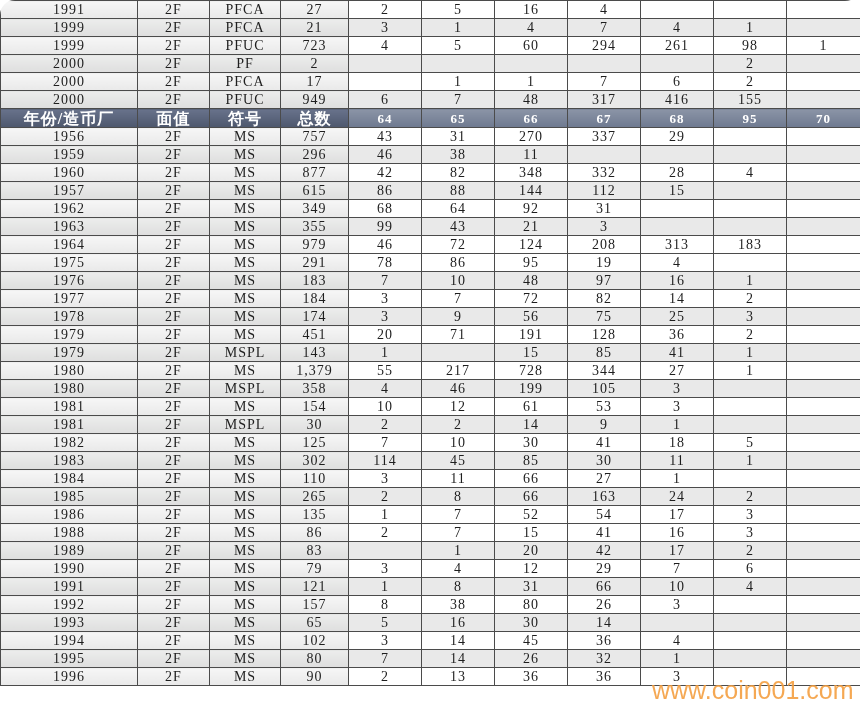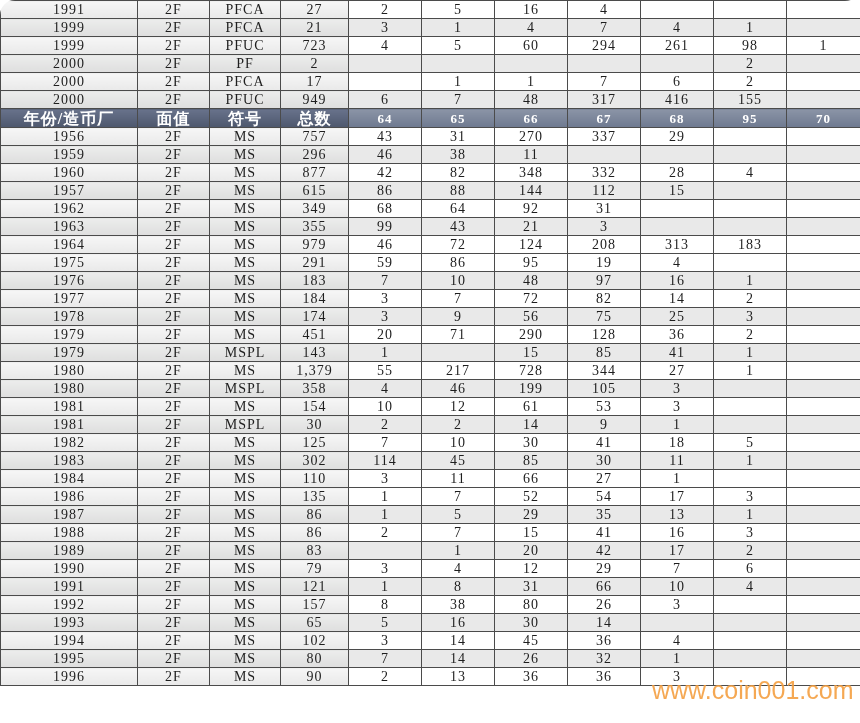--- a/index.html
+++ b/index.html
@@ -271,21 +271,21 @@
           <td class="grade-col">208</td>
           <td class="grade-col">313</td>
           <td class="grade-col">183</td>
           <td class="grade-col"></td>
         </tr>
         <tr class="r-even">
           <td class="left-col year-cell">1975</td>
           <td class="left-col den-cell">2F</td>
           <td class="left-col sym-cell">MS</td>
           <td class="left-col tot-cell">291</td>
-          <td class="grade-col">59</td>
+          <td class="grade-col">78</td>
           <td class="grade-col">86</td>
           <td class="grade-col">95</td>
           <td class="grade-col">19</td>
           <td class="grade-col">4</td>
           <td class="grade-col"></td>
           <td class="grade-col"></td>
         </tr>
         <tr class="r-odd">
           <td class="left-col year-cell">1976</td>
           <td class="left-col den-cell">2F</td>
@@ -325,21 +325,21 @@
           <td class="grade-col">3</td>
           <td class="grade-col"></td>
         </tr>
         <tr class="r-even">
           <td class="left-col year-cell">1979</td>
           <td class="left-col den-cell">2F</td>
           <td class="left-col sym-cell">MS</td>
           <td class="left-col tot-cell">451</td>
           <td class="grade-col">20</td>
           <td class="grade-col">71</td>
-          <td class="grade-col">290</td>
+          <td class="grade-col">191</td>
           <td class="grade-col">128</td>
           <td class="grade-col">36</td>
           <td class="grade-col">2</td>
           <td class="grade-col"></td>
         </tr>
         <tr class="r-odd">
           <td class="left-col year-cell">1979</td>
           <td class="left-col den-cell">2F</td>
           <td class="left-col sym-cell">MSPL</td>
           <td class="left-col tot-cell">143</td>
@@ -435,44 +435,44 @@
           <td class="left-col sym-cell">MS</td>
           <td class="left-col tot-cell">110</td>
           <td class="grade-col">3</td>
           <td class="grade-col">11</td>
           <td class="grade-col">66</td>
           <td class="grade-col">27</td>
           <td class="grade-col">1</td>
           <td class="grade-col"></td>
           <td class="grade-col"></td>
         </tr>
+        <tr class="r-odd">
+          <td class="left-col year-cell">1985</td>
+          <td class="left-col den-cell">2F</td>
+          <td class="left-col sym-cell">MS</td>
+          <td class="left-col tot-cell">265</td>
+          <td class="grade-col">2</td>
+          <td class="grade-col">8</td>
+          <td class="grade-col">66</td>
+          <td class="grade-col">163</td>
+          <td class="grade-col">24</td>
+          <td class="grade-col">2</td>
+          <td class="grade-col"></td>
+        </tr>
         <tr class="r-even">
           <td class="left-col year-cell">1986</td>
           <td class="left-col den-cell">2F</td>
           <td class="left-col sym-cell">MS</td>
           <td class="left-col tot-cell">135</td>
           <td class="grade-col">1</td>
           <td class="grade-col">7</td>
           <td class="grade-col">52</td>
           <td class="grade-col">54</td>
           <td class="grade-col">17</td>
           <td class="grade-col">3</td>
-          <td class="grade-col"></td>
-        </tr>
-        <tr class="r-odd">
-          <td class="left-col year-cell">1987</td>
-          <td class="left-col den-cell">2F</td>
-          <td class="left-col sym-cell">MS</td>
-          <td class="left-col tot-cell">86</td>
-          <td class="grade-col">1</td>
-          <td class="grade-col">5</td>
-          <td class="grade-col">29</td>
-          <td class="grade-col">35</td>
-          <td class="grade-col">13</td>
-          <td class="grade-col">1</td>
           <td class="grade-col"></td>
         </tr>
         <tr class="r-even">
           <td class="left-col year-cell">1988</td>
           <td class="left-col den-cell">2F</td>
           <td class="left-col sym-cell">MS</td>
           <td class="left-col tot-cell">86</td>
           <td class="grade-col">2</td>
           <td class="grade-col">7</td>
           <td class="grade-col">15</td>

